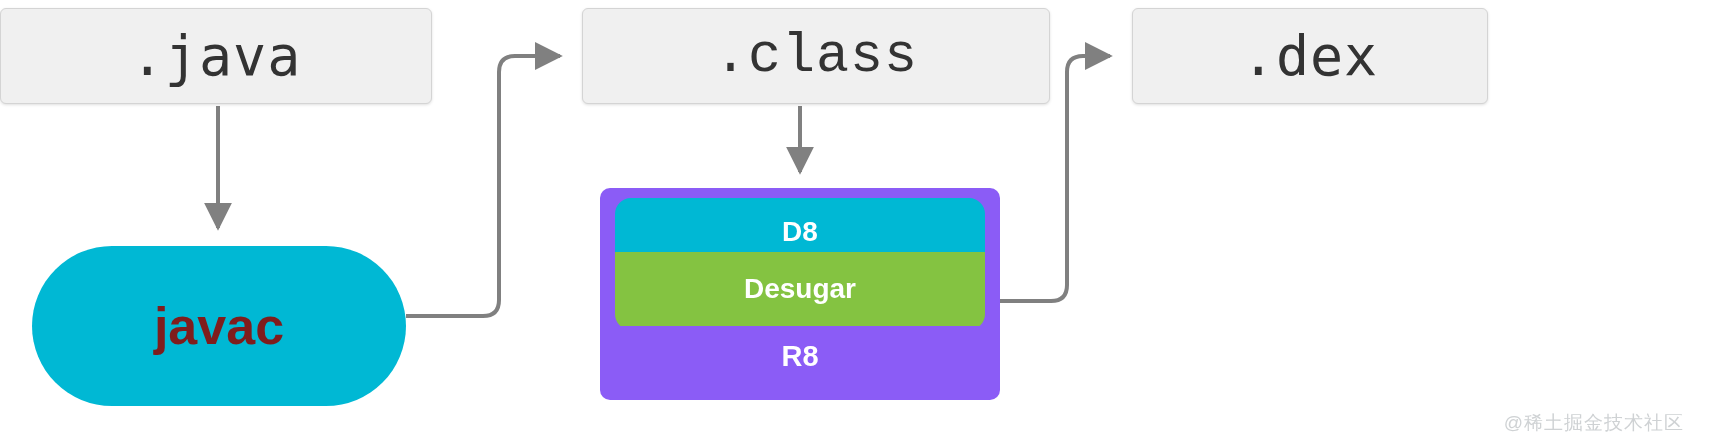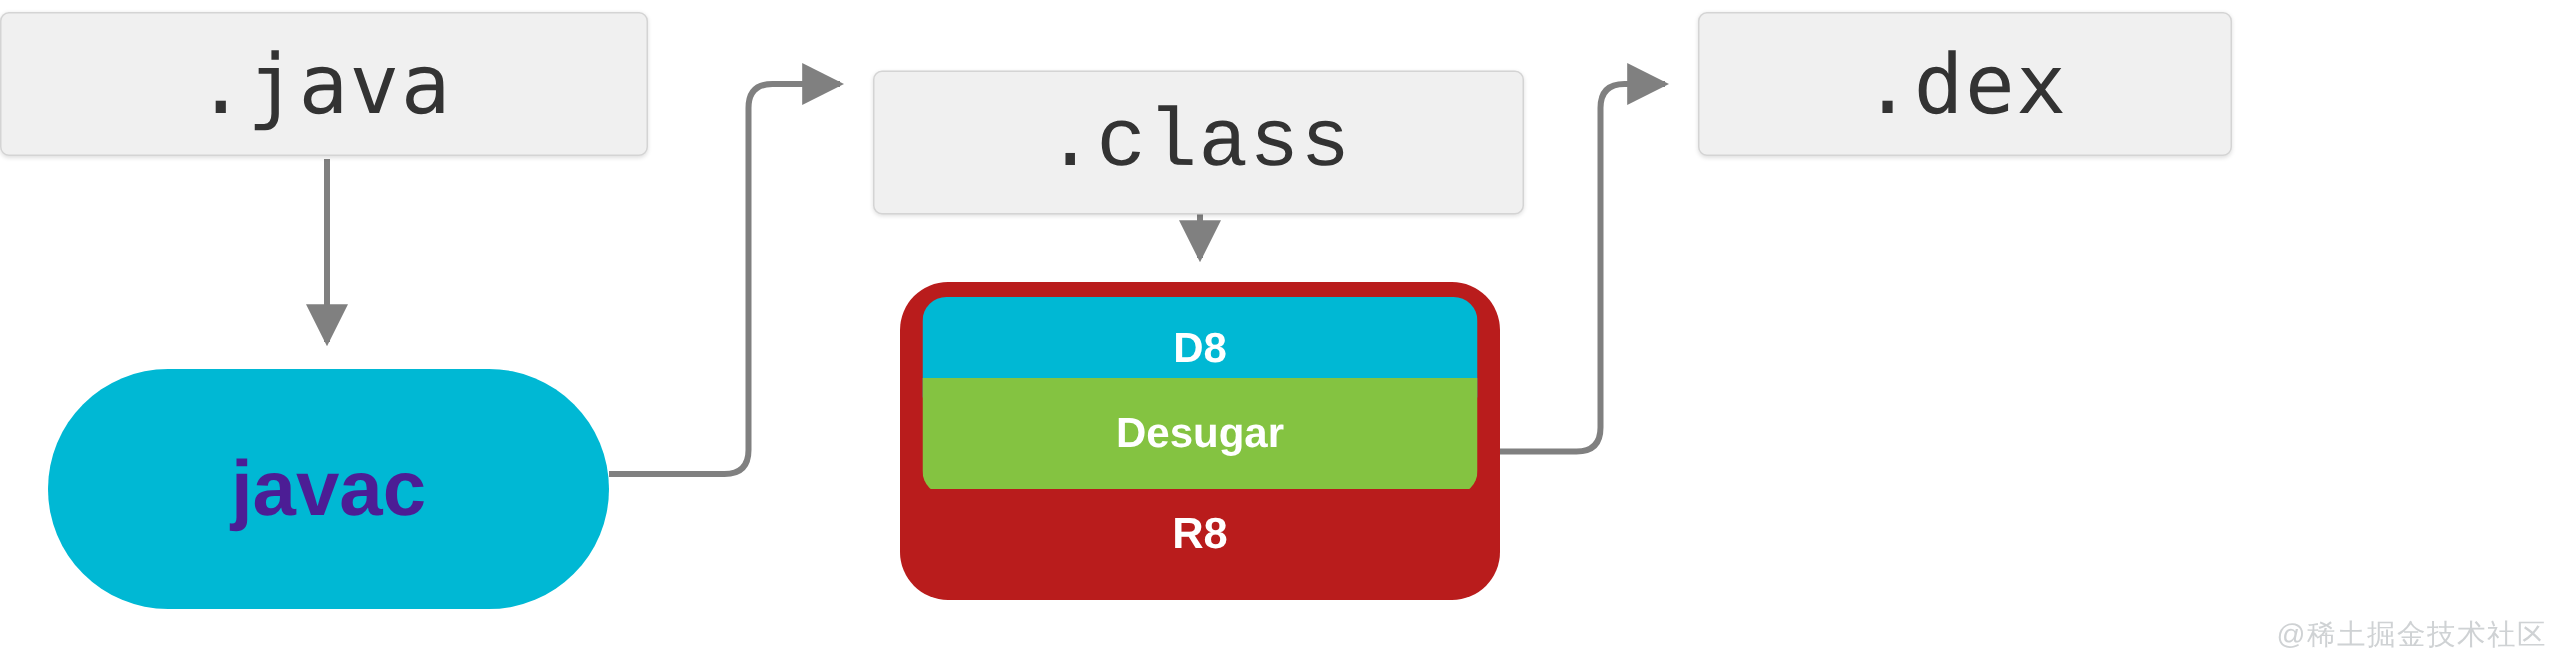--- a/index.html
+++ b/index.html
@@ -35,53 +35,53 @@
     font-size: 55px;
     color: #333333;
     letter-spacing: 1px;
     line-height: 1;
   }
   .file-box.serif-label .file-label {
     font-family: "Liberation Mono", "DejaVu Sans Mono", monospace;
   }
 
   #box-java  { left: 0px;    top: 8px;  width: 432px; height: 96px; }
-  #box-class { left: 582px;  top: 8px;  width: 434px; height: 96px; margin-top: 39px; }
+  #box-class { left: 582px;  top: 8px;  width: 468px; height: 96px; }
   #box-dex   { left: 1132px; top: 8px;  width: 356px; height: 96px; }
 
   
   #node-javac {
     position: absolute;
     left: 32px;
     top: 246px;
     width: 374px;
     height: 160px;
     background: #00b8d4;
     border-radius: 80px;
     display: flex;
     align-items: center;
     justify-content: center;
     box-sizing: border-box;
   }
   #node-javac .node-label {
     font-size: 52px;
     font-weight: bold;
-    color: #4c1d95;
+    color: #7f1d1d;
     line-height: 1;
   }
 
   
   #node-r8 {
     position: absolute;
     left: 600px;
     top: 188px;
     width: 400px;
     height: 212px;
-    background: #b91c1c;
-    border-radius: 32px;
+    background: #8b5cf6;
+    border-radius: 10px;
     box-sizing: border-box;
   }
   #r8-inner {
     position: absolute;
     left: 15px;
     top: 10px;
     width: 370px;
     height: 132px;
     border-radius: 16px;
     overflow: hidden;
@@ -129,21 +129,21 @@
     position: absolute;
     left: 0; top: 0;
     width: 1712px;
     height: 448px;
     pointer-events: none;
   }
 
   
   #watermark {
     position: absolute;
-    right: 14px;
+    right: 28px;
     bottom: 12px;
     font-size: 19px;
     color: #cfd2d4;
     letter-spacing: 1px;
     white-space: nowrap;
   }
 </style>
 </head>
 <body>
 

